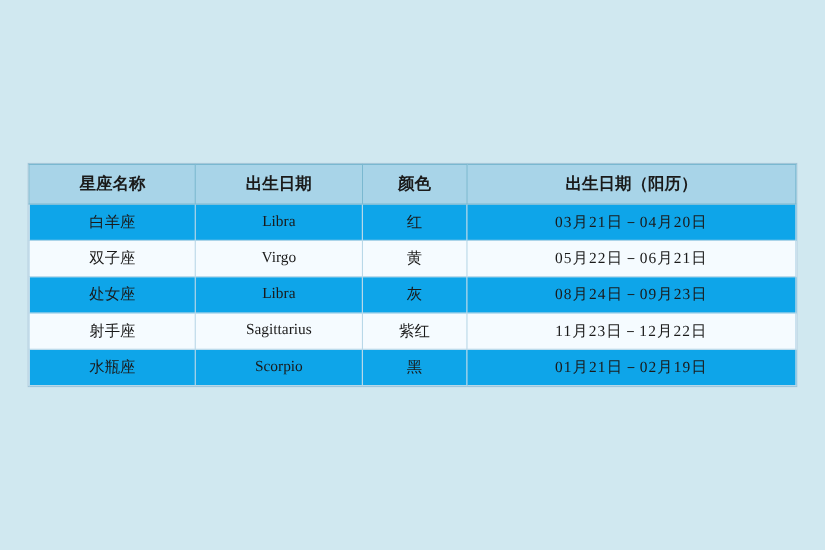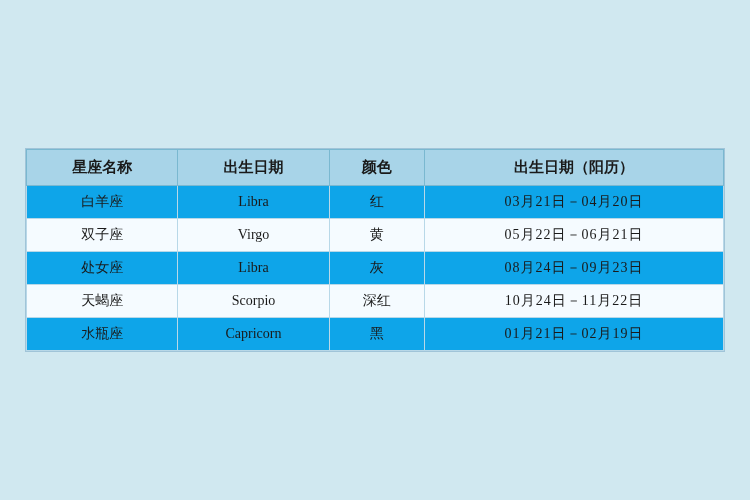--- a/index.html
+++ b/index.html
@@ -90,26 +90,26 @@
           <td>黄</td>
           <td>05月22日－06月21日</td>
         </tr>
         <tr>
           <td>处女座</td>
           <td>Libra</td>
           <td>灰</td>
           <td>08月24日－09月23日</td>
         </tr>
         <tr>
-          <td>天蝎座</td>
-          <td>Scorpio</td>
-          <td>深红</td>
-          <td>10月24日－11月22日</td>
+          <td>射手座</td>
+          <td>Sagittarius</td>
+          <td>紫红</td>
+          <td>11月23日－12月22日</td>
         </tr>
         <tr>
           <td>水瓶座</td>
-          <td>Capricorn</td>
+          <td>Scorpio</td>
           <td>黑</td>
           <td>01月21日－02月19日</td>
         </tr>
       </tbody>
   </table>
 </div>
 
 </body></html>

